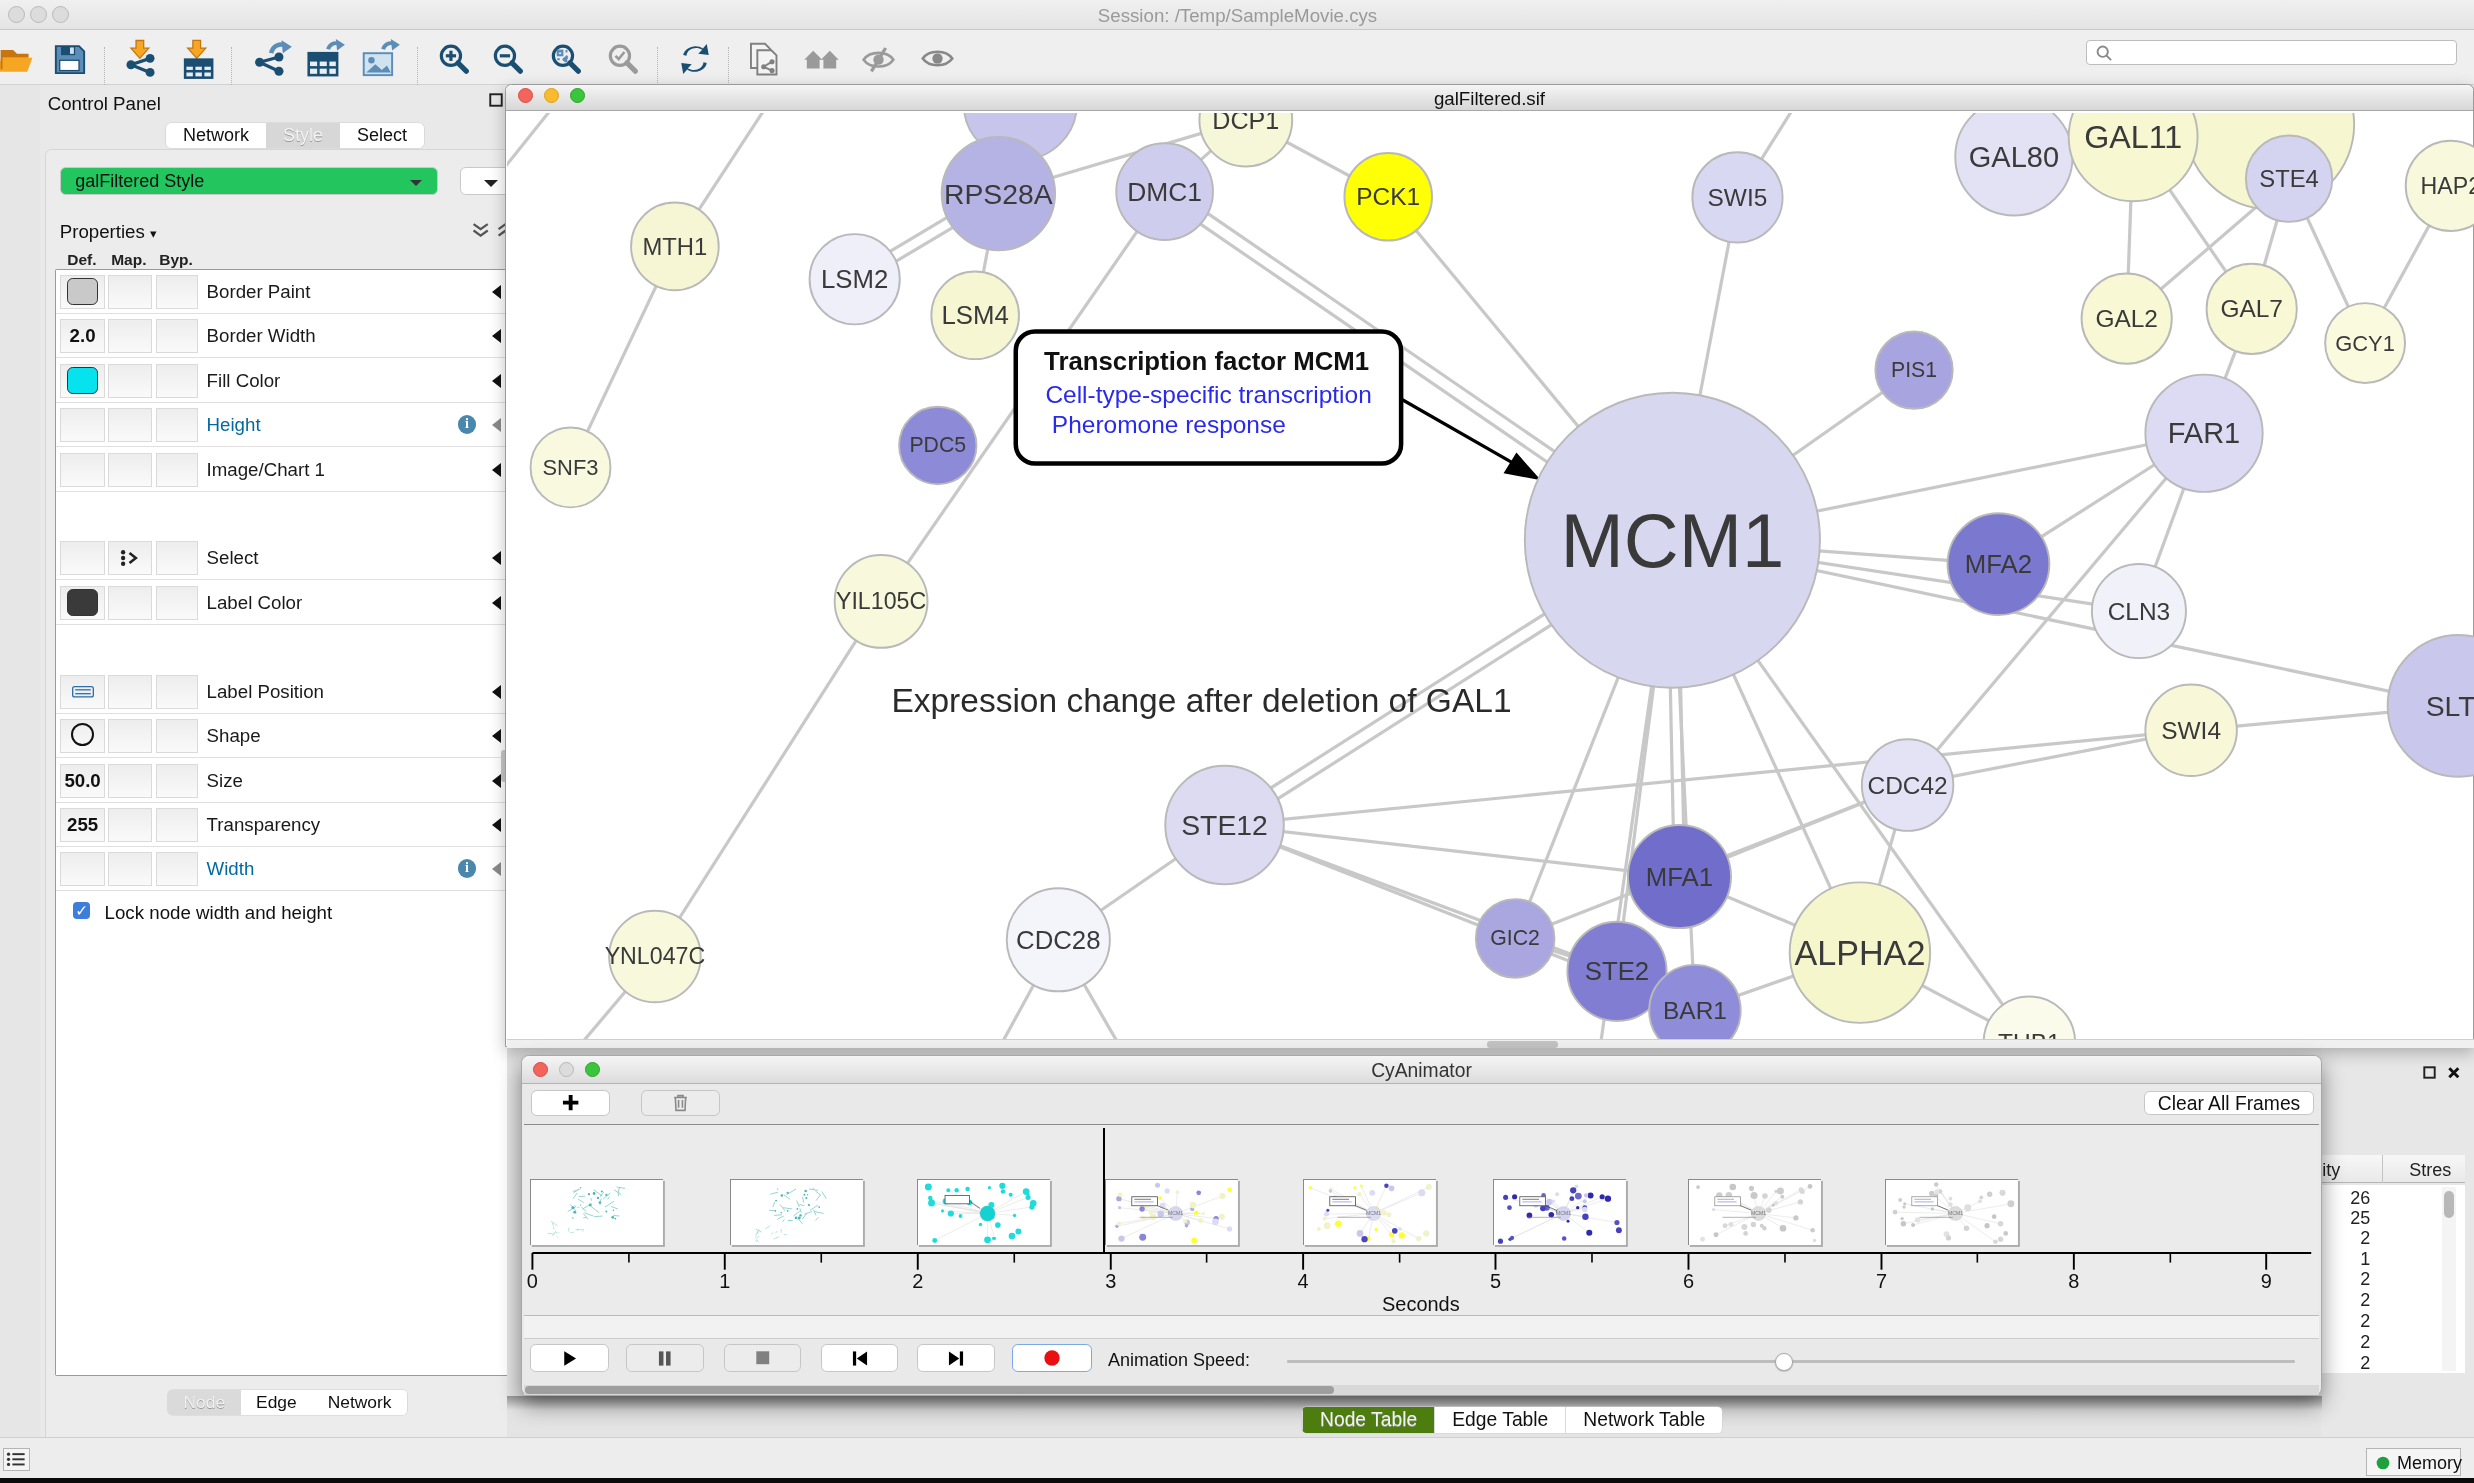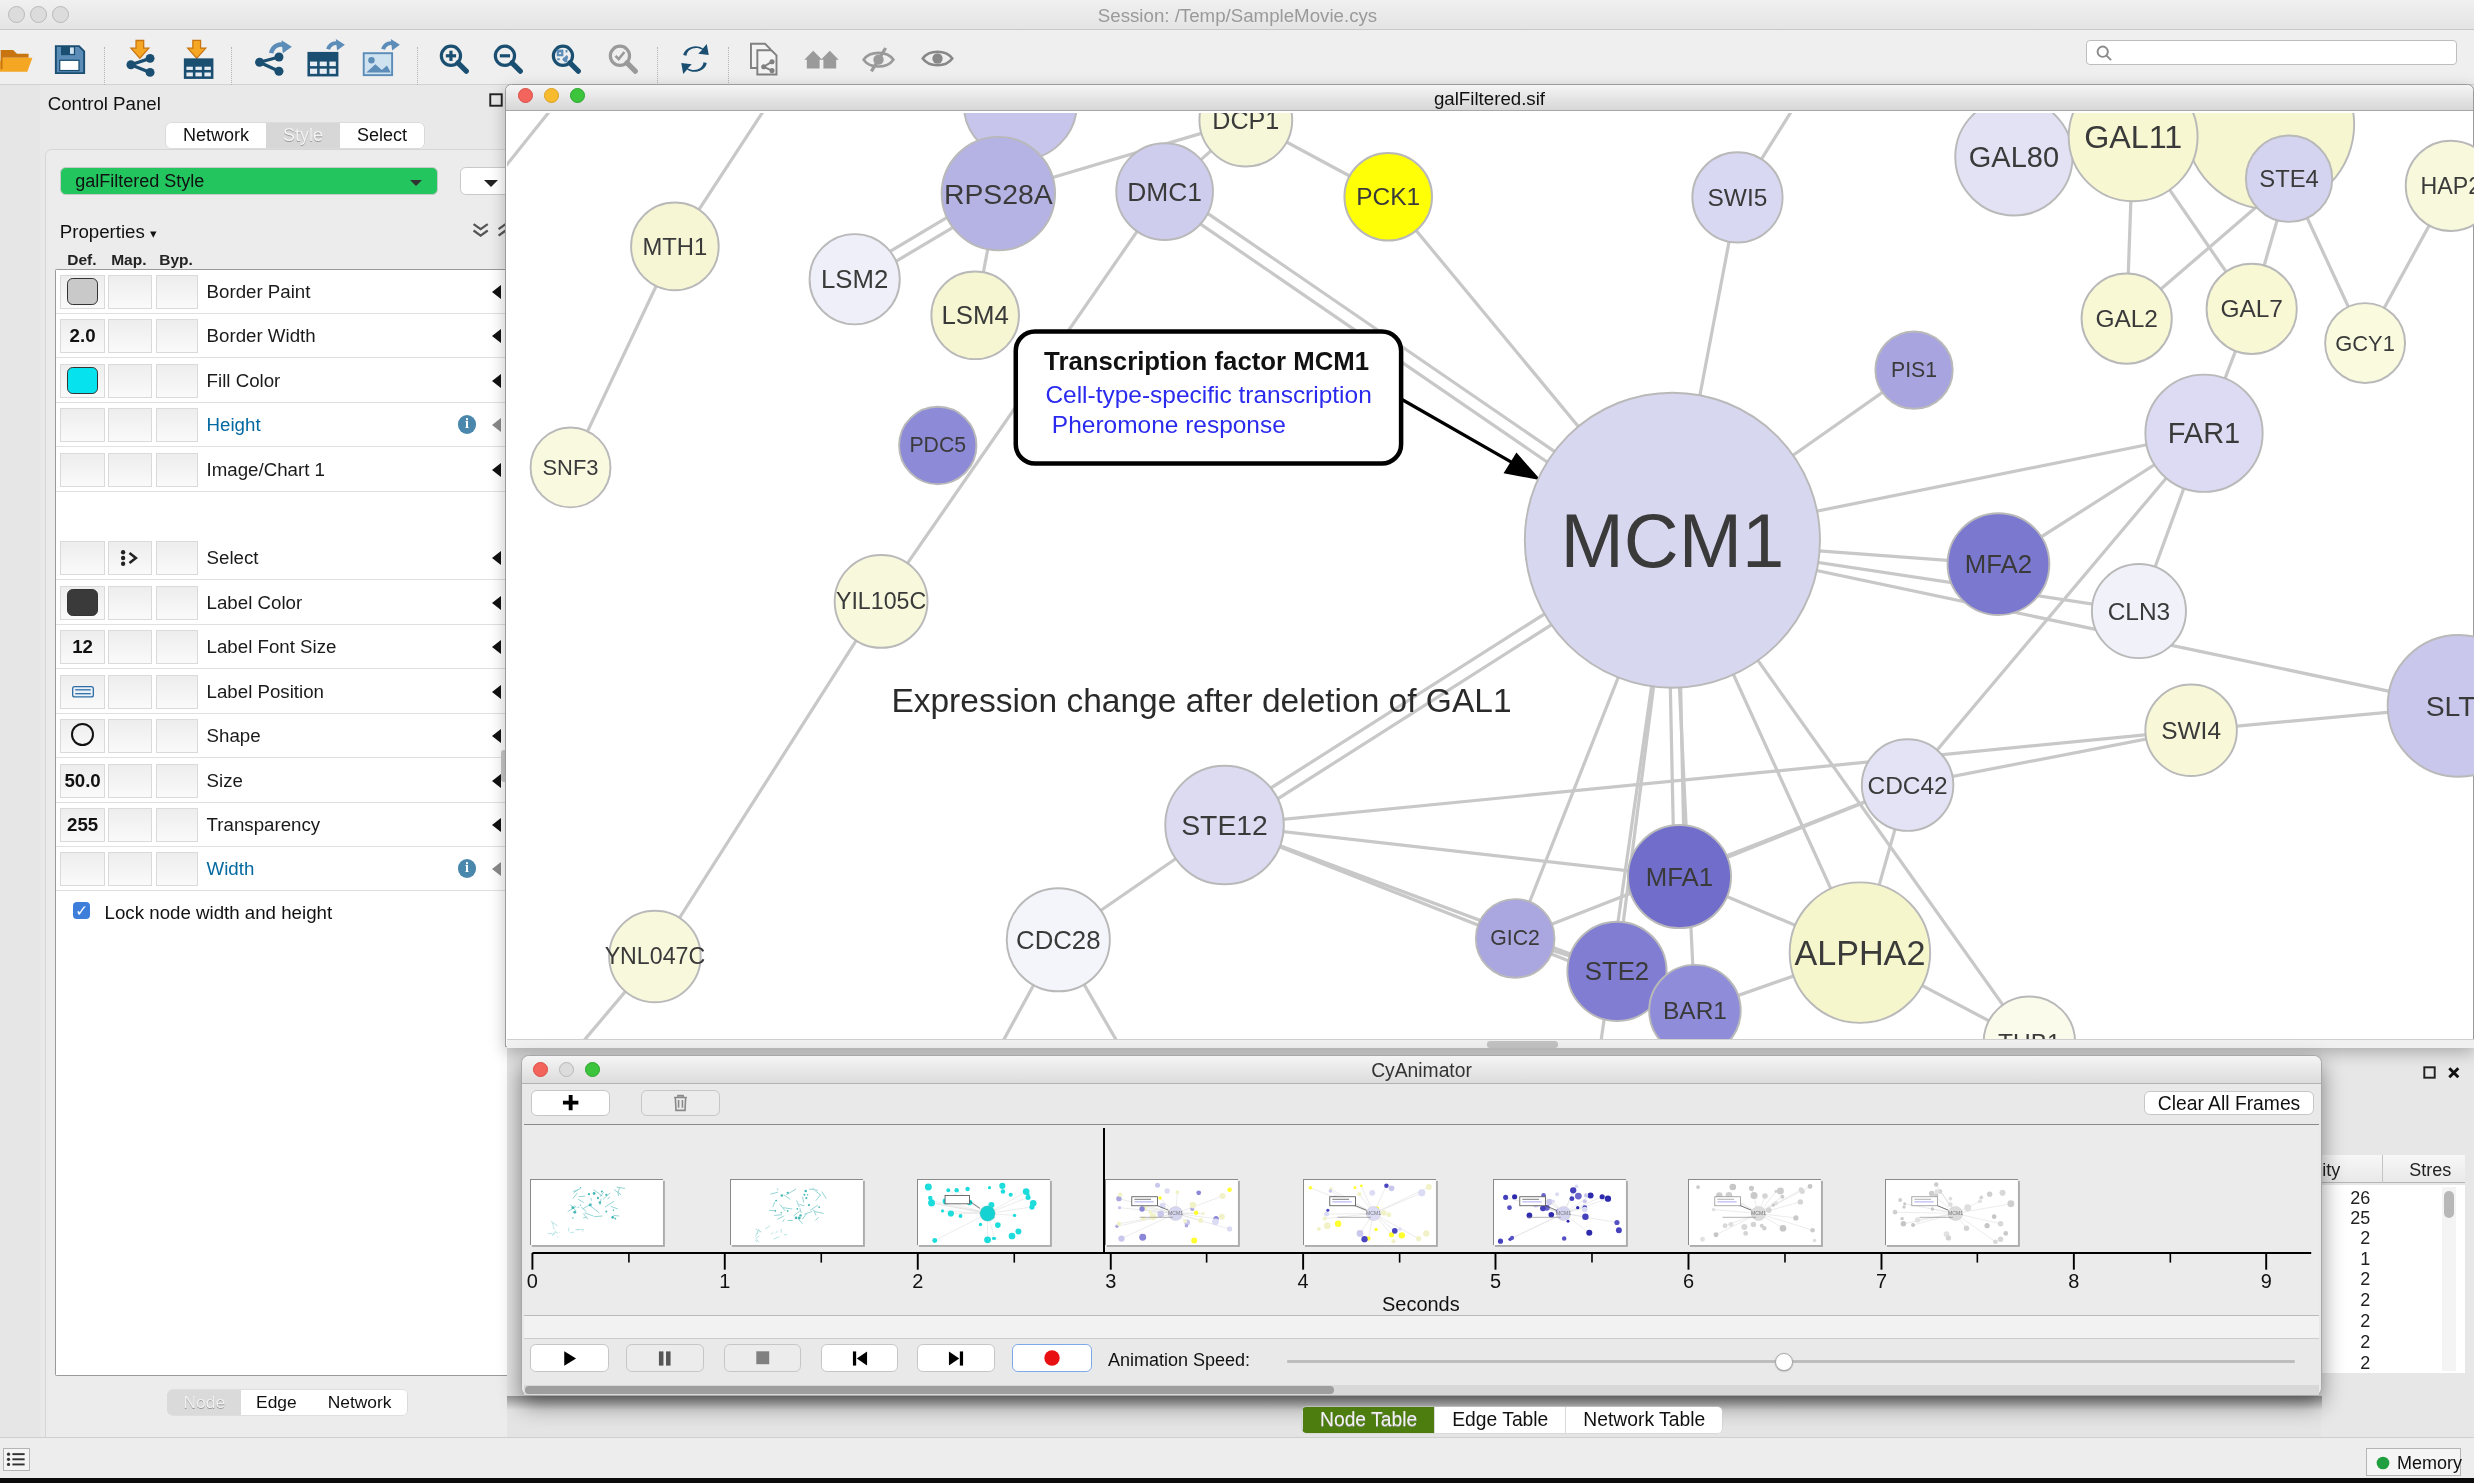--- a/index.html
+++ b/index.html
@@ -335,28 +335,20 @@
           </svg>
 <div class="plabel">Select</div>
 <div class="tri"></div>
 </div>
 <div class="prow" style="top:311px;height:44px">
 <div class="pcell" style="left:4.5px;width:45px"></div>
 <div class="pcell" style="left:52px;width:44px"></div>
 <div class="pcell" style="left:100px;width:42px"></div>
 <div class="swatch" style="background:#3a3a3a"></div>
 <div class="plabel">Label Color</div>
-<div class="tri"></div>
-</div>
-<div class="prow" style="top:355px;height:44px">
-<div class="pcell" style="left:4.5px;width:45px"></div>
-<div class="pcell" style="left:52px;width:44px"></div>
-<div class="pcell" style="left:100px;width:42px"></div>
-<div class="pnum">12</div>
-<div class="plabel">Label Font Size</div>
 <div class="tri"></div>
 </div>
 <div class="prow" style="top:400px;height:44px">
 <div class="pcell" style="left:4.5px;width:45px"></div>
 <div class="pcell" style="left:52px;width:44px"></div>
 <div class="pcell" style="left:100px;width:42px"></div>
 <svg class="abs" style="left:16px;top:50%;margin-top:-7.7px" width="22" height="15.5" viewBox="0 0 34 24">
             <rect x="1" y="4" width="32" height="16" rx="3" fill="#eaf1f8" stroke="#2e6da4" stroke-width="2"></rect>
             <line x1="5" y1="9" x2="29" y2="9" stroke="#2e6da4" stroke-width="2"></line>
             <line x1="5" y1="15" x2="29" y2="15" stroke="#2e6da4" stroke-width="2"></line>

